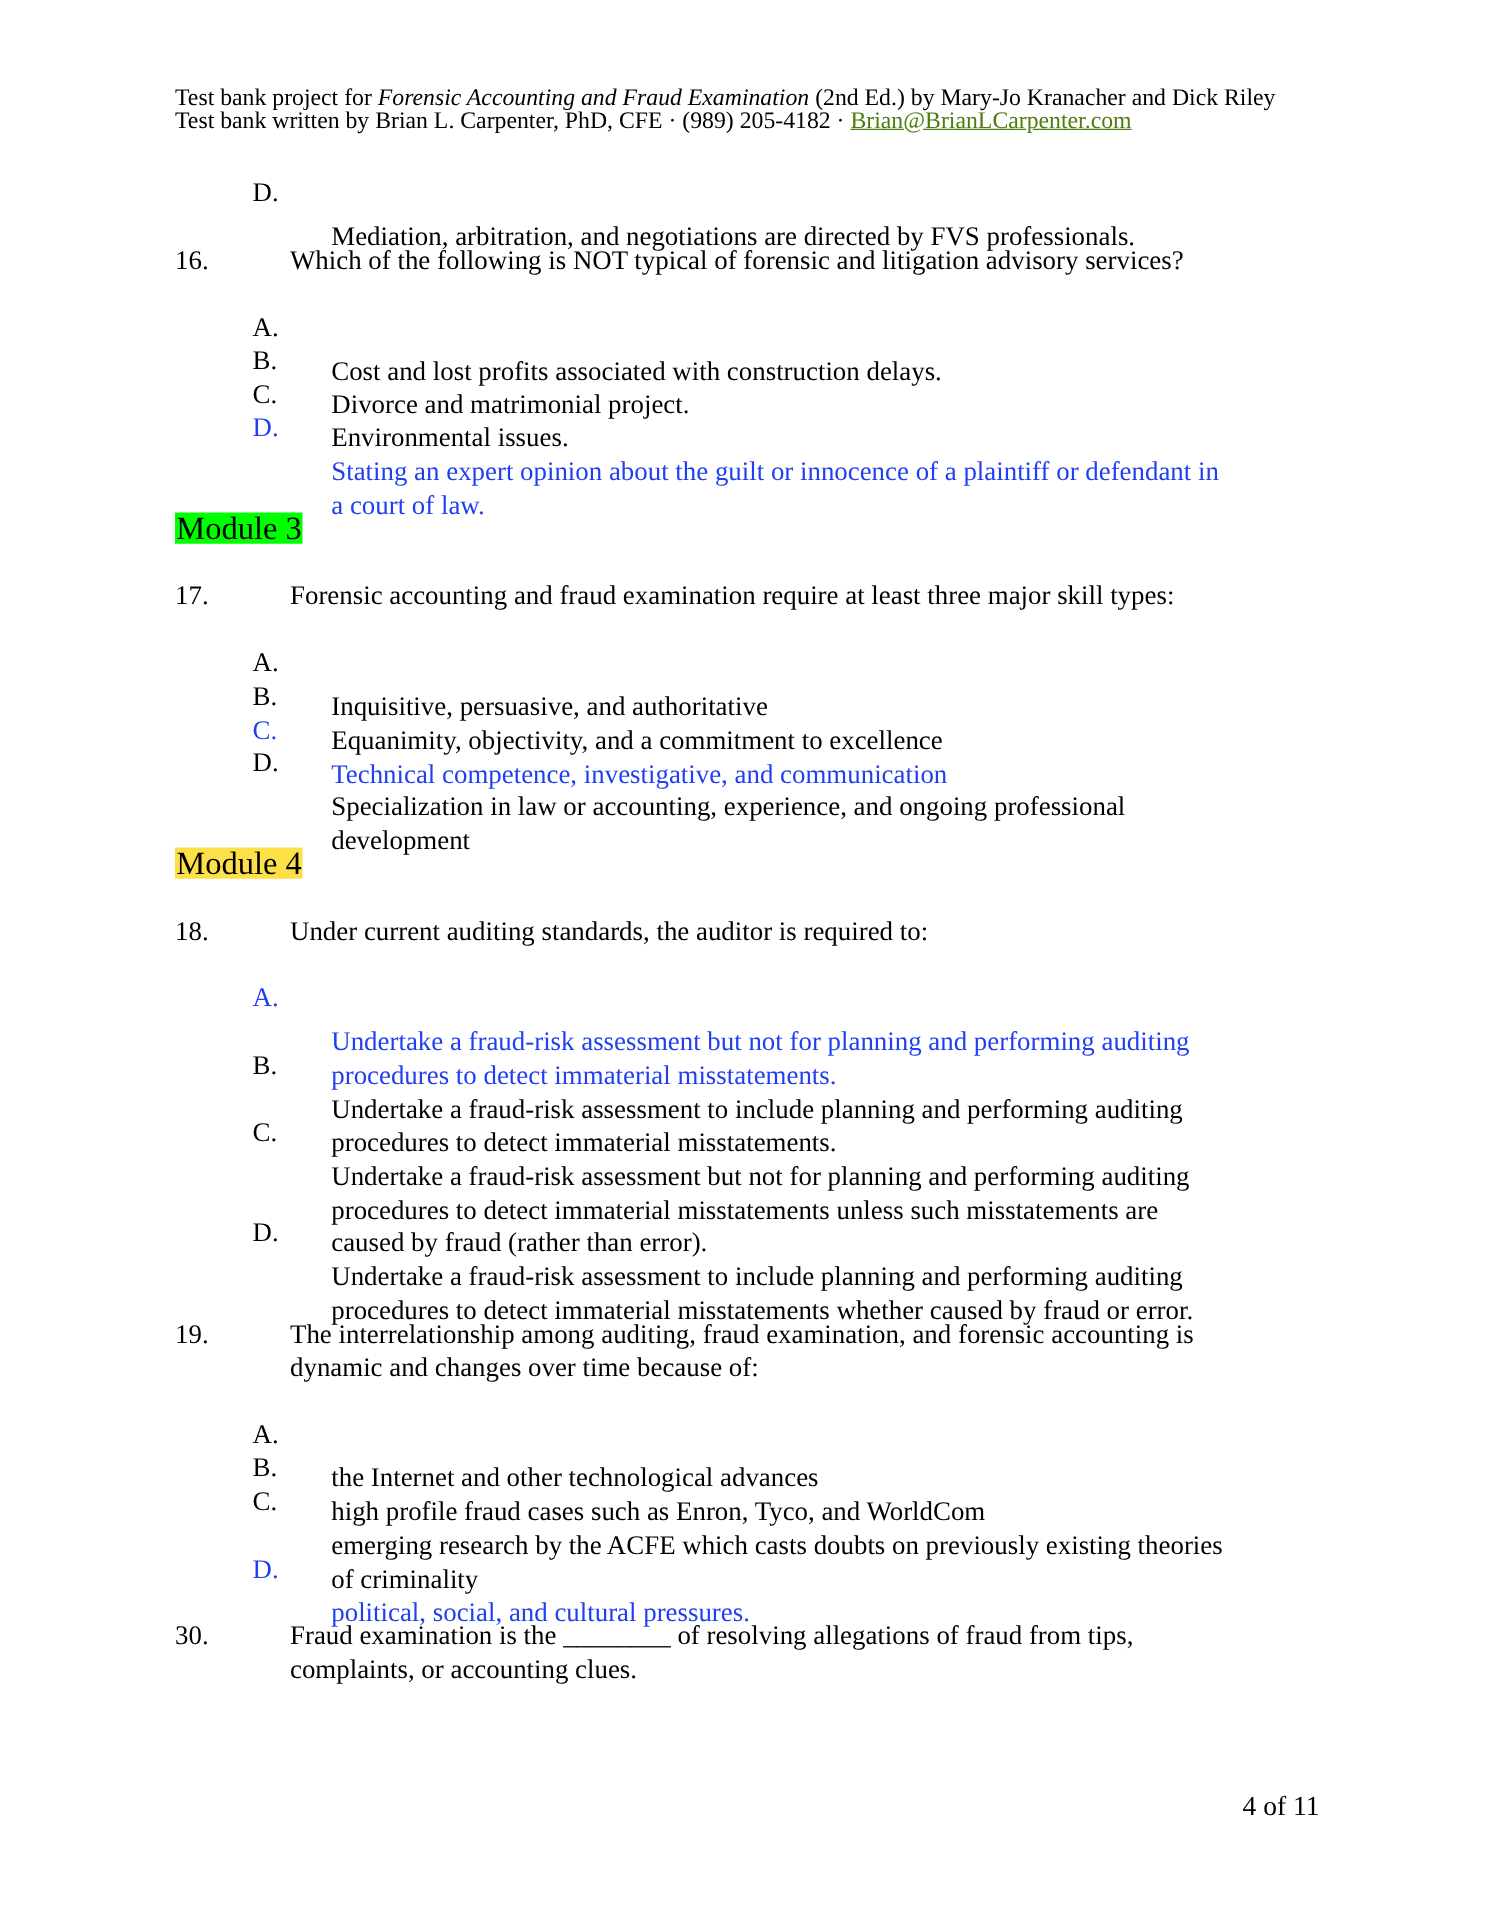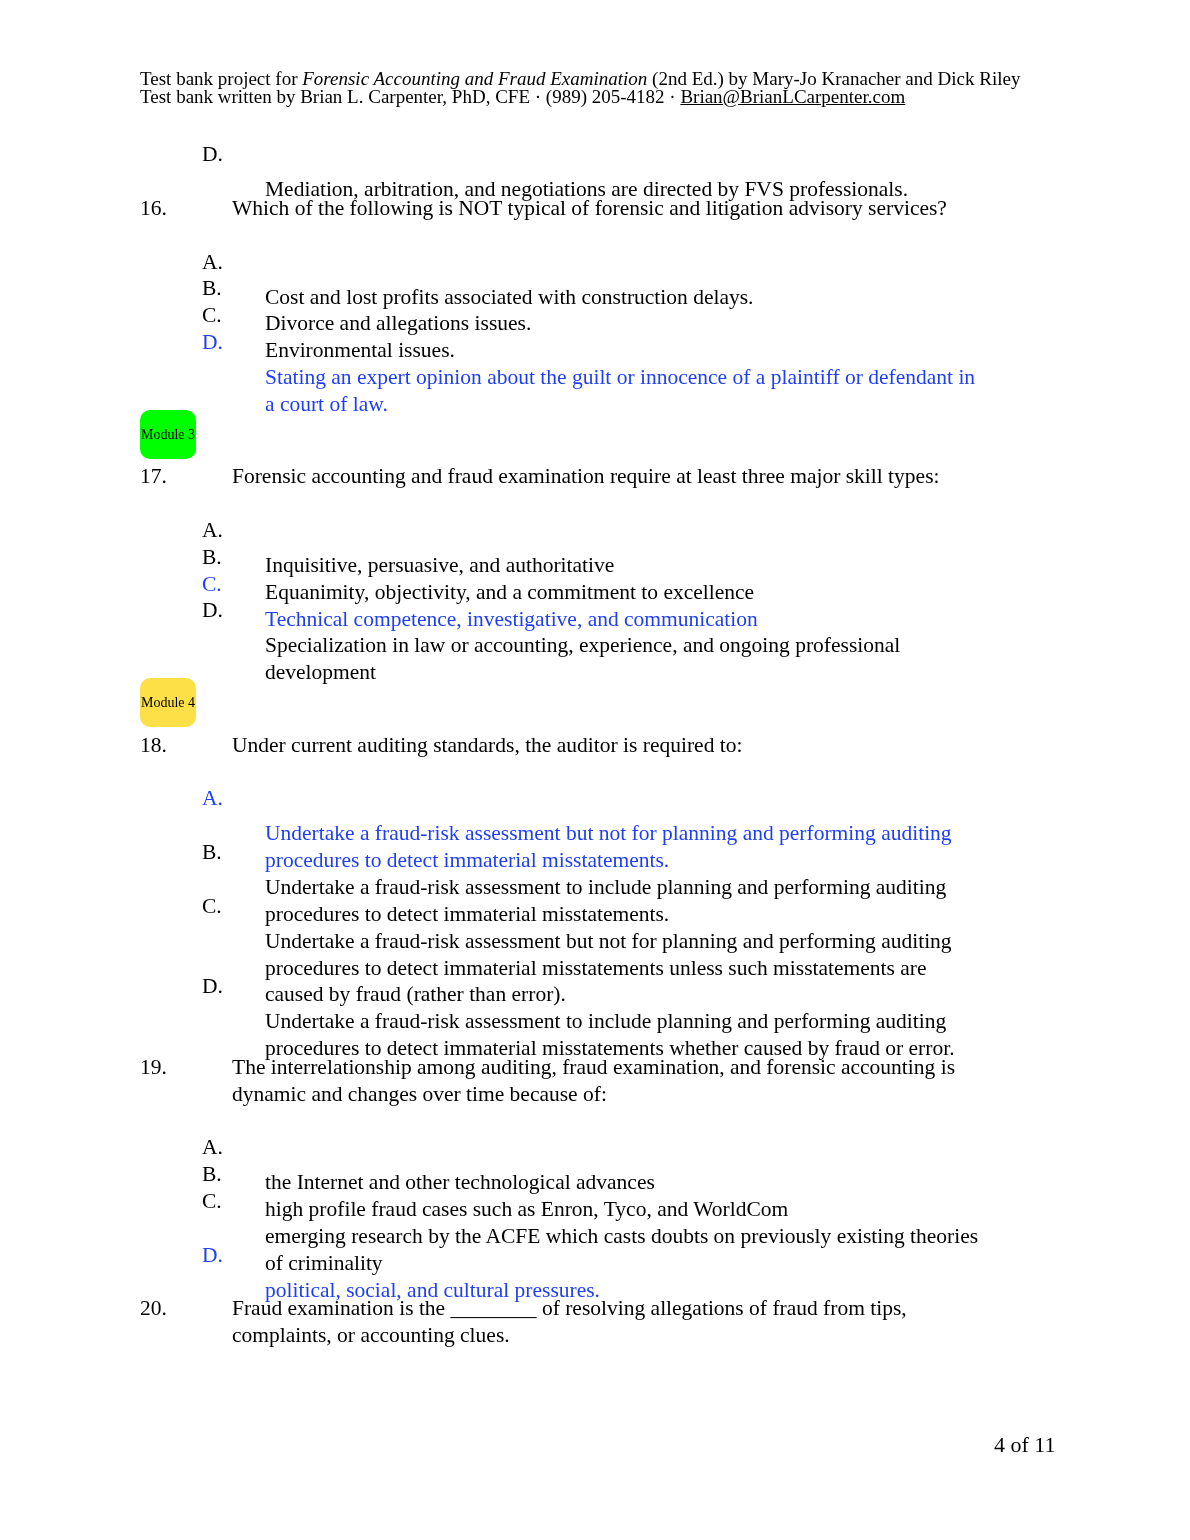--- a/index.html
+++ b/index.html
@@ -1,25 +1,25 @@
 <!DOCTYPE html>
 <html><head>
 <meta charset="utf-8">
 <style>
   html, body { margin: 0; padding: 0; background: #ffffff; }
   body { width: 1190px; height: 1540px; position: relative; font-family: "Liberation Serif", serif; color: #000; }
   .header { position: absolute; left: 140px; top: 70px; font-size: 19px; line-height: 18px; }
-  .header a { color: #000000; text-decoration: underline; }
+  .header a { color: #4d7c0f; text-decoration: underline; }
   .line { position: absolute; font-size: 21.5px; line-height: 27px; white-space: nowrap; }
   .num { position: absolute; left: 140px; }
   .qtext { position: absolute; left: 204px; margin-left: 28px; }
   .letter { position: absolute; left: 202px; }
   .otext { position: absolute; left: 265px; margin-top: 35px; }
   .blue { color: #1f3ff0; }
-  .module { position: absolute; left: 140px; font-size: 14px; line-height: 25px; padding: 12px 1px; border-radius: 10px; }
+  .module { position: absolute; left: 140px; font-size: 26px; line-height: 25px; padding: 0 1px; }
   .m3 { background: #00ff00; }
   .m4 { background: #fde047; }
   .footer { position: absolute; left: 994px; top: 1432px; font-size: 22px; }
 </style>
 </head>
 <body>
 
 <div class="header">
   <div><span>Test bank project for </span><i>Forensic Accounting and Fraud Examination</i><span> (2nd Ed.) by Mary-Jo Kranacher and Dick Riley</span></div>
   <div><span>Test bank written by Brian L. Carpenter, PhD, CFE · (989) 205-4182 · </span><a>Brian@BrianLCarpenter.com</a></div>
@@ -33,21 +33,21 @@
 <div class="line" style="top:195px;">
   <span class="num">16.</span>
   <span class="qtext">Which of the following is NOT typical of forensic and litigation advisory services?</span>
 </div>
 <div class="line" style="top:249px;">
     <span class="letter">A.</span>
     <span class="otext">Cost and lost profits associated with construction delays.</span>
   </div>
 <div class="line" style="top:275px;">
     <span class="letter">B.</span>
-    <span class="otext">Divorce and allegations issues.</span>
+    <span class="otext">Divorce and matrimonial project.</span>
   </div>
 <div class="line" style="top:302px;">
     <span class="letter">C.</span>
     <span class="otext">Environmental issues.</span>
   </div>
 <div class="line blue" style="top:329px;">
     <span class="letter">D.</span>
     <span class="otext">Stating an expert opinion about the guilt or innocence of a plaintiff or defendant in</span>
   </div>
 <div class="line blue" style="top:356px;">
@@ -139,20 +139,20 @@
   </div>
 <div class="line" style="top:1215px;">
     <span class="otext">of criminality</span>
   </div>
 <div class="line blue" style="top:1242px;">
     <span class="letter">D.</span>
     <span class="otext">political, social, and cultural pressures.</span>
   </div>
 
 <div class="line" style="top:1295px;">
-  <span class="num">20.</span>
+  <span class="num">30.</span>
   <span class="qtext">Fraud examination is the ________ of resolving allegations of fraud from tips,</span>
 </div>
 <div class="line" style="top:1322px;">
     <span class="qtext">complaints, or accounting clues.</span>
   </div>
 
 <div class="footer">4 of 11</div>
 
 </body></html>

